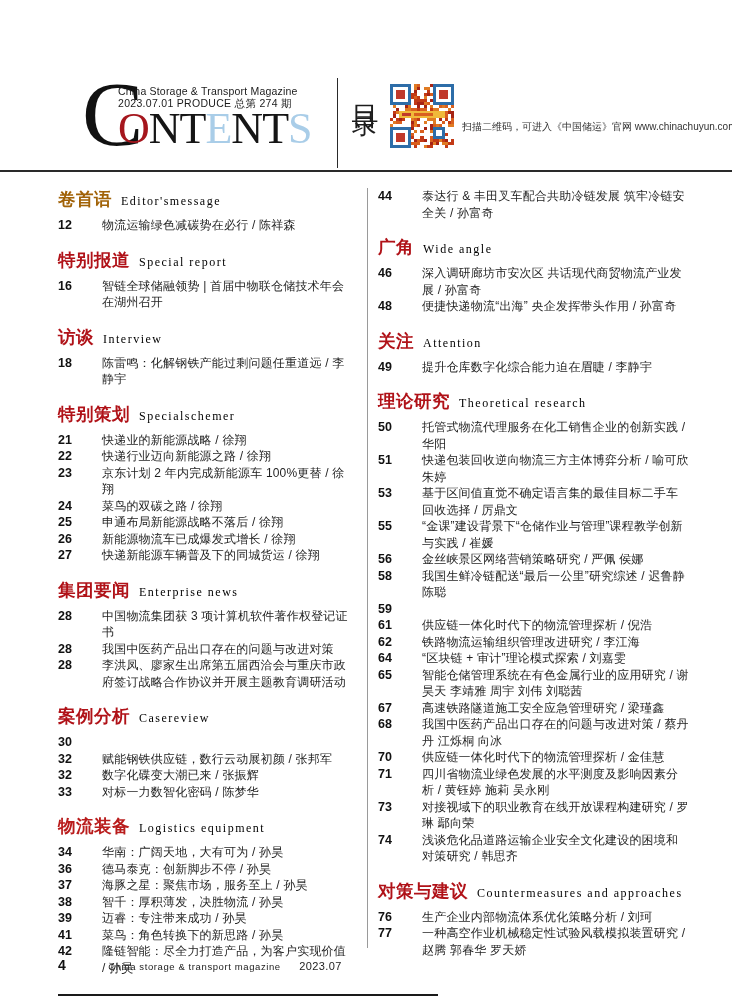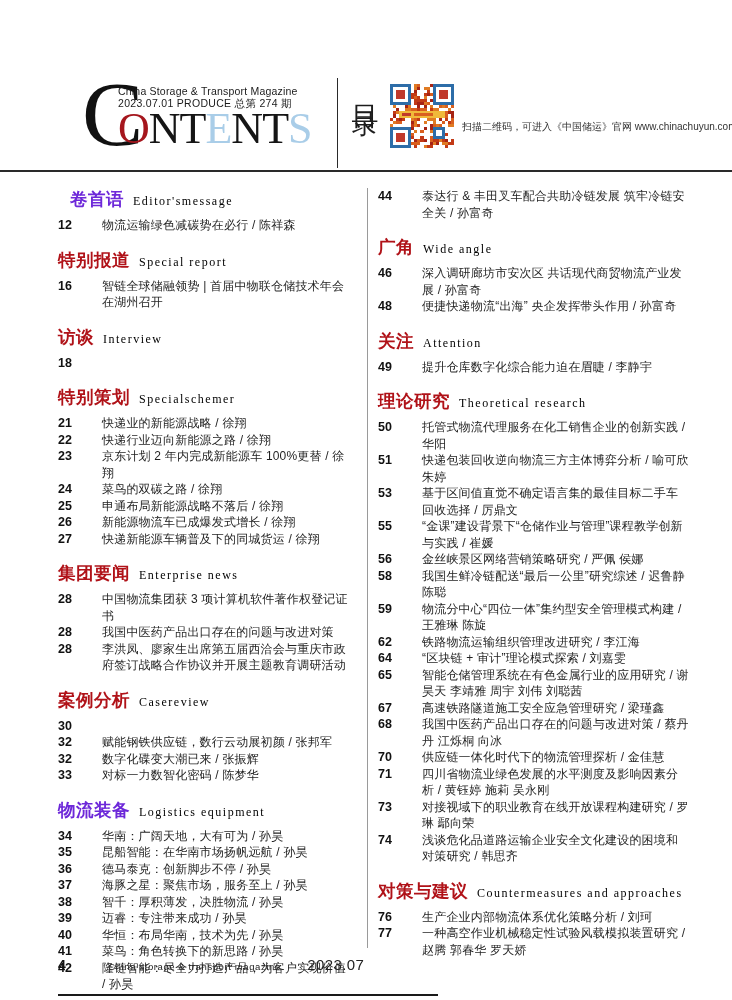--- a/index.html
+++ b/index.html
@@ -30,21 +30,21 @@
   .sec-header{line-height:23px;margin-bottom:4px;white-space:nowrap;}
   .sec-cn{font-size:17.5px;font-weight:700;letter-spacing:.5px;}
   .sec-en{font-family:"Liberation Serif",serif;font-size:12px;color:#000000;letter-spacing:1.5px;margin-left:9px;}
   .item{display:flex;font-size:12px;line-height:16.5px;color:#1f1f1f;}
   .pg{flex:none;width:44px;font-weight:700;font-size:12.5px;color:#111;}
   .ttl{flex:1;letter-spacing:.2px;}
   
   .footer{position:absolute;left:58px;top:956px;white-space:nowrap;}
   .folio{font-size:14px;font-weight:700;color:#111;}
   .foot-mag{font-size:9.5px;color:#222;letter-spacing:.6px;margin-left:38px;}
-  .foot-issue{font-size:15px;color:#222;letter-spacing:.4px;margin-left:22px;}
+  .foot-issue{font-size:11px;color:#222;letter-spacing:.4px;margin-left:14px;}
   .bottom-rule{position:absolute;left:58px;top:994px;width:380px;height:2px;background:#1a1a1a;}
 </style>
 </head>
 <body>
 
 <div class="page">
 
   <header class="masthead">
     <span class="bigC">C</span>
     <div class="wm-right">
@@ -225,37 +225,38 @@
         </svg>
     </div>
     <div class="qr-caption">扫描二维码，可进入《中国储运》官网 www.chinachuyun.com</div>
   </header>
   <div class="head-rule"></div>
 
   <div class="col-divider"></div>
   <main>
     <div class="col col-left">
         <section class="toc-section">
-          <div class="sec-header"><span class="sec-cn" style="color: #6d28d9; margin-left: 12px;">卷首语</span><span class="sec-en">Editor'smessage</span></div>
+          <div class="sec-header"><span class="sec-cn" style="color: #a16207;">卷首语</span><span class="sec-en">Editor'smessage</span></div>
           <div class="item">
             <span class="pg">12</span>
             <span class="ttl">物流运输绿色减碳势在必行 / 陈祥森</span>
           </div>
         </section>
         <section class="toc-section">
           <div class="sec-header"><span class="sec-cn" style="color: rgb(176, 18, 24);">特别报道</span><span class="sec-en">Special report</span></div>
           <div class="item">
             <span class="pg">16</span>
             <span class="ttl">智链全球储融领势 | 首届中物联仓储技术年会在湖州召开</span>
           </div>
         </section>
         <section class="toc-section">
           <div class="sec-header"><span class="sec-cn" style="color: rgb(176, 18, 24);">访谈</span><span class="sec-en">Interview</span></div>
           <div class="item">
             <span class="pg">18</span>
+            <span class="ttl">陈雷鸣：化解钢铁产能过剩问题任重道远 / 李静宇</span>
           </div>
         </section>
         <section class="toc-section">
           <div class="sec-header"><span class="sec-cn" style="color: rgb(176, 18, 24);">特别策划</span><span class="sec-en">Specialschemer</span></div>
           <div class="item">
             <span class="pg">21</span>
             <span class="ttl">快递业的新能源战略 / 徐翔</span>
           </div>
           <div class="item">
             <span class="pg">22</span>
@@ -309,50 +310,42 @@
           <div class="item">
             <span class="pg">32</span>
             <span class="ttl">数字化碟变大潮已来 / 张振辉</span>
           </div>
           <div class="item">
             <span class="pg">33</span>
             <span class="ttl">对标一力数智化密码 / 陈梦华</span>
           </div>
         </section>
         <section class="toc-section">
-          <div class="sec-header"><span class="sec-cn" style="color: #6d28d9;">物流装备</span><span class="sec-en">Logistics equipment</span></div>
+          <div class="sec-header"><span class="sec-cn" style="color: #b91c1c;">物流装备</span><span class="sec-en">Logistics equipment</span></div>
           <div class="item">
             <span class="pg">34</span>
             <span class="ttl">华南：广阔天地，大有可为 / 孙昊</span>
           </div>
           <div class="item">
-            <span class="pg">35</span>
-            <span class="ttl">昆船智能：在华南市场扬帆远航 / 孙昊</span>
-          </div>
-          <div class="item">
             <span class="pg">36</span>
             <span class="ttl">德马泰克：创新脚步不停 / 孙昊</span>
           </div>
           <div class="item">
             <span class="pg">37</span>
             <span class="ttl">海豚之星：聚焦市场，服务至上 / 孙昊</span>
           </div>
           <div class="item">
             <span class="pg">38</span>
             <span class="ttl">智千：厚积薄发，决胜物流 / 孙昊</span>
           </div>
           <div class="item">
             <span class="pg">39</span>
             <span class="ttl">迈睿：专注带来成功 / 孙昊</span>
           </div>
           <div class="item">
-            <span class="pg">40</span>
-            <span class="ttl">华恒：布局华南，技术为先 / 孙昊</span>
-          </div>
-          <div class="item">
             <span class="pg">41</span>
             <span class="ttl">菜鸟：角色转换下的新思路 / 孙昊</span>
           </div>
           <div class="item">
             <span class="pg">42</span>
             <span class="ttl">隆链智能：尽全力打造产品，为客户实现价值 / 孙昊</span>
           </div>
         </section>
       </div>
     <div class="col col-right">
@@ -401,21 +394,24 @@
           <div class="item">
             <span class="pg">56</span>
             <span class="ttl">金丝峡景区网络营销策略研究 / 严佩 侯娜</span>
           </div>
           <div class="item">
             <span class="pg">58</span>
             <span class="ttl">我国生鲜冷链配送“最后一公里”研究综述 / 迟鲁静 陈聪</span>
           </div>
           <div class="item">
             <span class="pg">59</span>
-            <span class="ttl">物流分中心“四位一体”集约型安全管理模式构建 / 王雅琳 陈旋</span>
+          </div>
+          <div class="item">
+            <span class="pg">61</span>
+            <span class="ttl">供应链一体化时代下的物流管理探析 / 倪浩</span>
           </div>
           <div class="item">
             <span class="pg">62</span>
             <span class="ttl">铁路物流运输组织管理改进研究 / 李江海</span>
           </div>
           <div class="item">
             <span class="pg">64</span>
             <span class="ttl">“区块链 + 审计”理论模式探索 / 刘嘉雯</span>
           </div>
           <div class="item">

